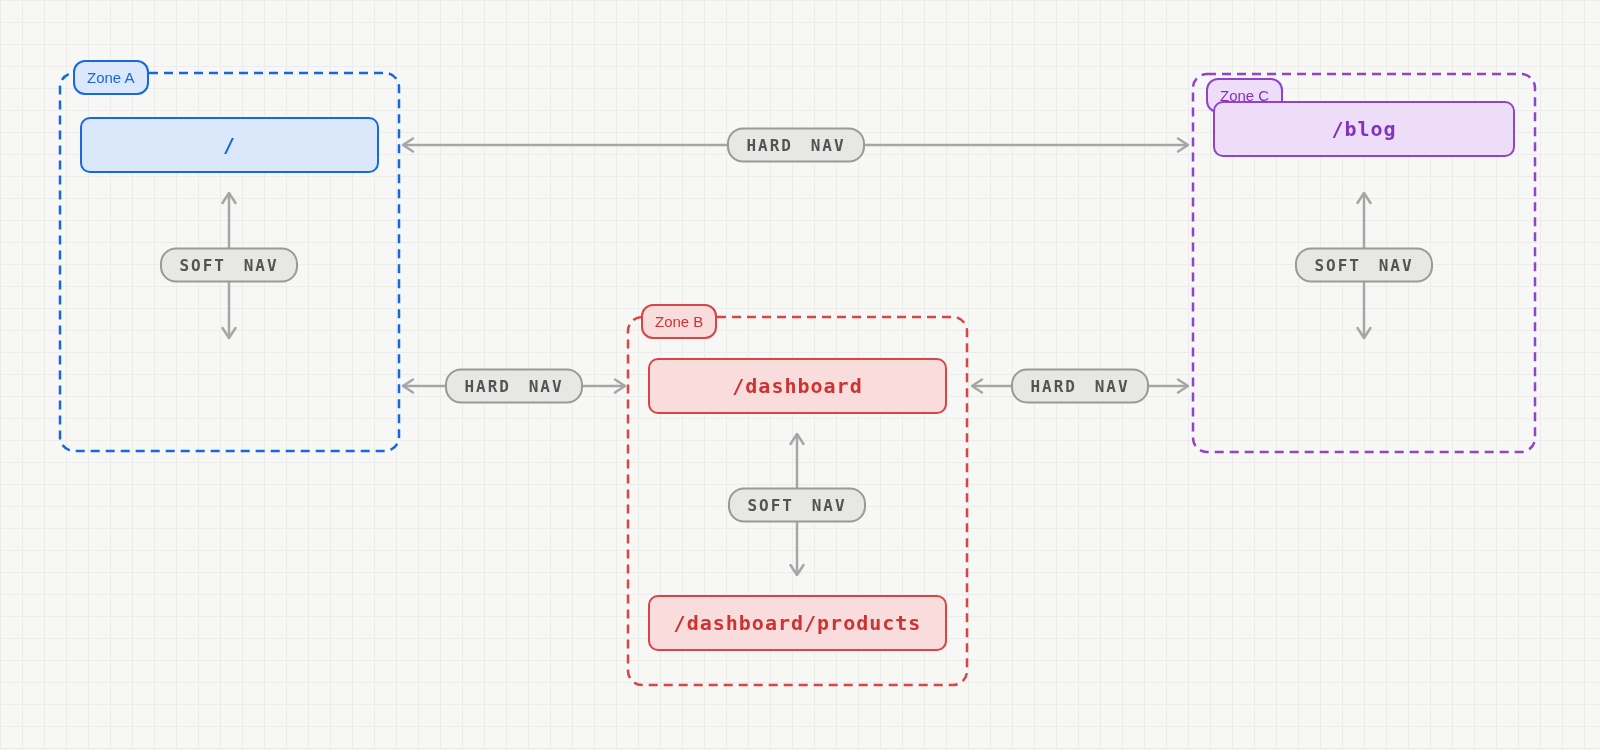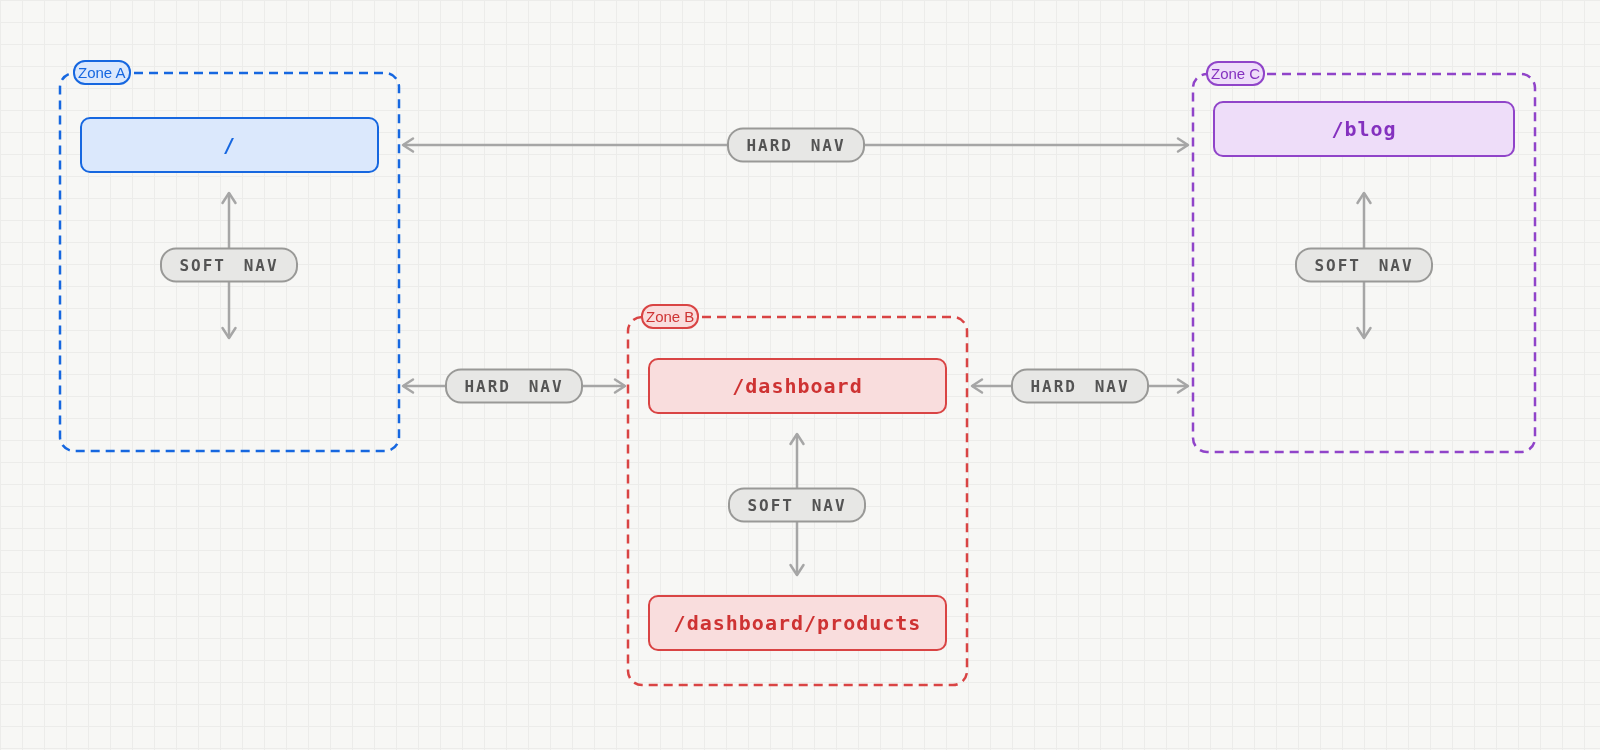--- a/index.html
+++ b/index.html
@@ -36,22 +36,22 @@
     font-size: 20px;
     letter-spacing: 1px;
     white-space: nowrap;
   }
   .node.c-blue   { border-color: #1667e0; background: #dbe8fc; color: #1667e0; }
   .node.c-red    { border-color: #d94444; background: #f9dddd; color: #ce3333; }
   .node.c-purple { border-color: #9044c9; background: #eeddf9; color: #8431bf; }
   
   .zone-label {
     position: absolute;
-    height: 25px;
-    padding: 0 3px;
+    height: 35px;
+    padding: 0 12px;
     display: flex;
     align-items: center;
     justify-content: center;
     border-radius: 12px;
     border: 2px solid;
     font-family: "Liberation Sans", sans-serif;
     font-size: 15px;
     white-space: nowrap;
   }
   .zone-label.c-blue   { border-color: #1667e0; background: #dbe8fc; color: #1667e0; }
@@ -98,21 +98,21 @@
     <line x1="403" y1="386" x2="625" y2="386" stroke="#a6a6a6" stroke-width="2.5" marker-start="url(#ah)" marker-end="url(#ah)"></line>
     <line x1="972" y1="386" x2="1188" y2="386" stroke="#a6a6a6" stroke-width="2.5" marker-start="url(#ah)" marker-end="url(#ah)"></line>
 
     <line x1="229" y1="193" x2="229" y2="338" stroke="#a6a6a6" stroke-width="2.5" marker-start="url(#ah)" marker-end="url(#ah)"></line>
     <line x1="797" y1="434" x2="797" y2="575" stroke="#a6a6a6" stroke-width="2.5" marker-start="url(#ah)" marker-end="url(#ah)"></line>
     <line x1="1364" y1="193" x2="1364" y2="338" stroke="#a6a6a6" stroke-width="2.5" marker-start="url(#ah)" marker-end="url(#ah)"></line>
   </svg>
 
   <div class="zone-label c-blue" style="left:73px;  top:60px;">Zone A</div>
   <div class="zone-label c-red" style="left:641px; top:304px;">Zone B</div>
-  <div class="zone-label c-purple" style="left:1206px;top:61px;text-align:center;">Zone C</div>
+  <div class="zone-label c-purple" style="left:1206px;top:78px;text-align:center;">Zone C</div>
 
   <div class="node c-blue" style="left:80px;  top:117px; width:299px; height:56px;">/</div>
 
   <div class="node c-red" style="left:648px; top:358px; width:299px; height:56px;">/dashboard</div>
   <div class="node c-red" style="left:648px; top:595px; width:299px; height:56px;">/dashboard/products</div>
 
   <div class="node c-purple" style="left:1213px;top:101px; width:302px; height:56px;">/blog</div>
 
   <div class="nav-pill" style="left:796px; top:145px;">HARD NAV</div>
   <div class="nav-pill" style="left:514px; top:386px;">HARD NAV</div>

